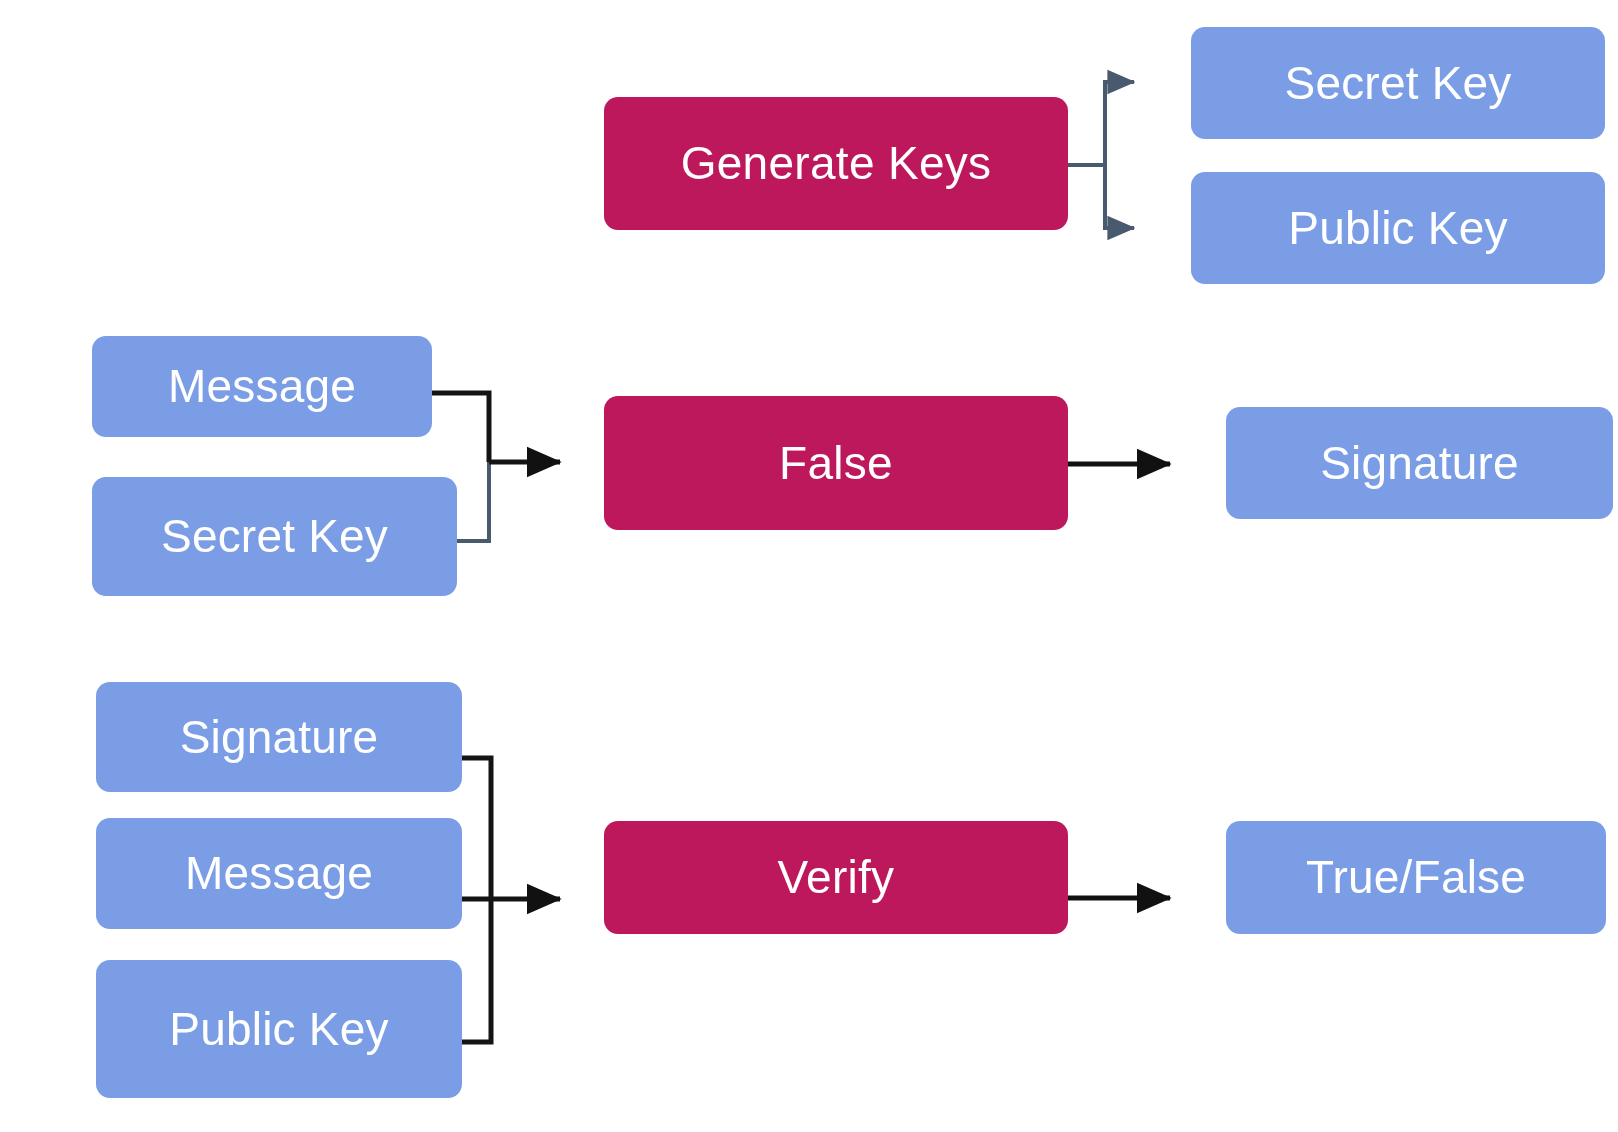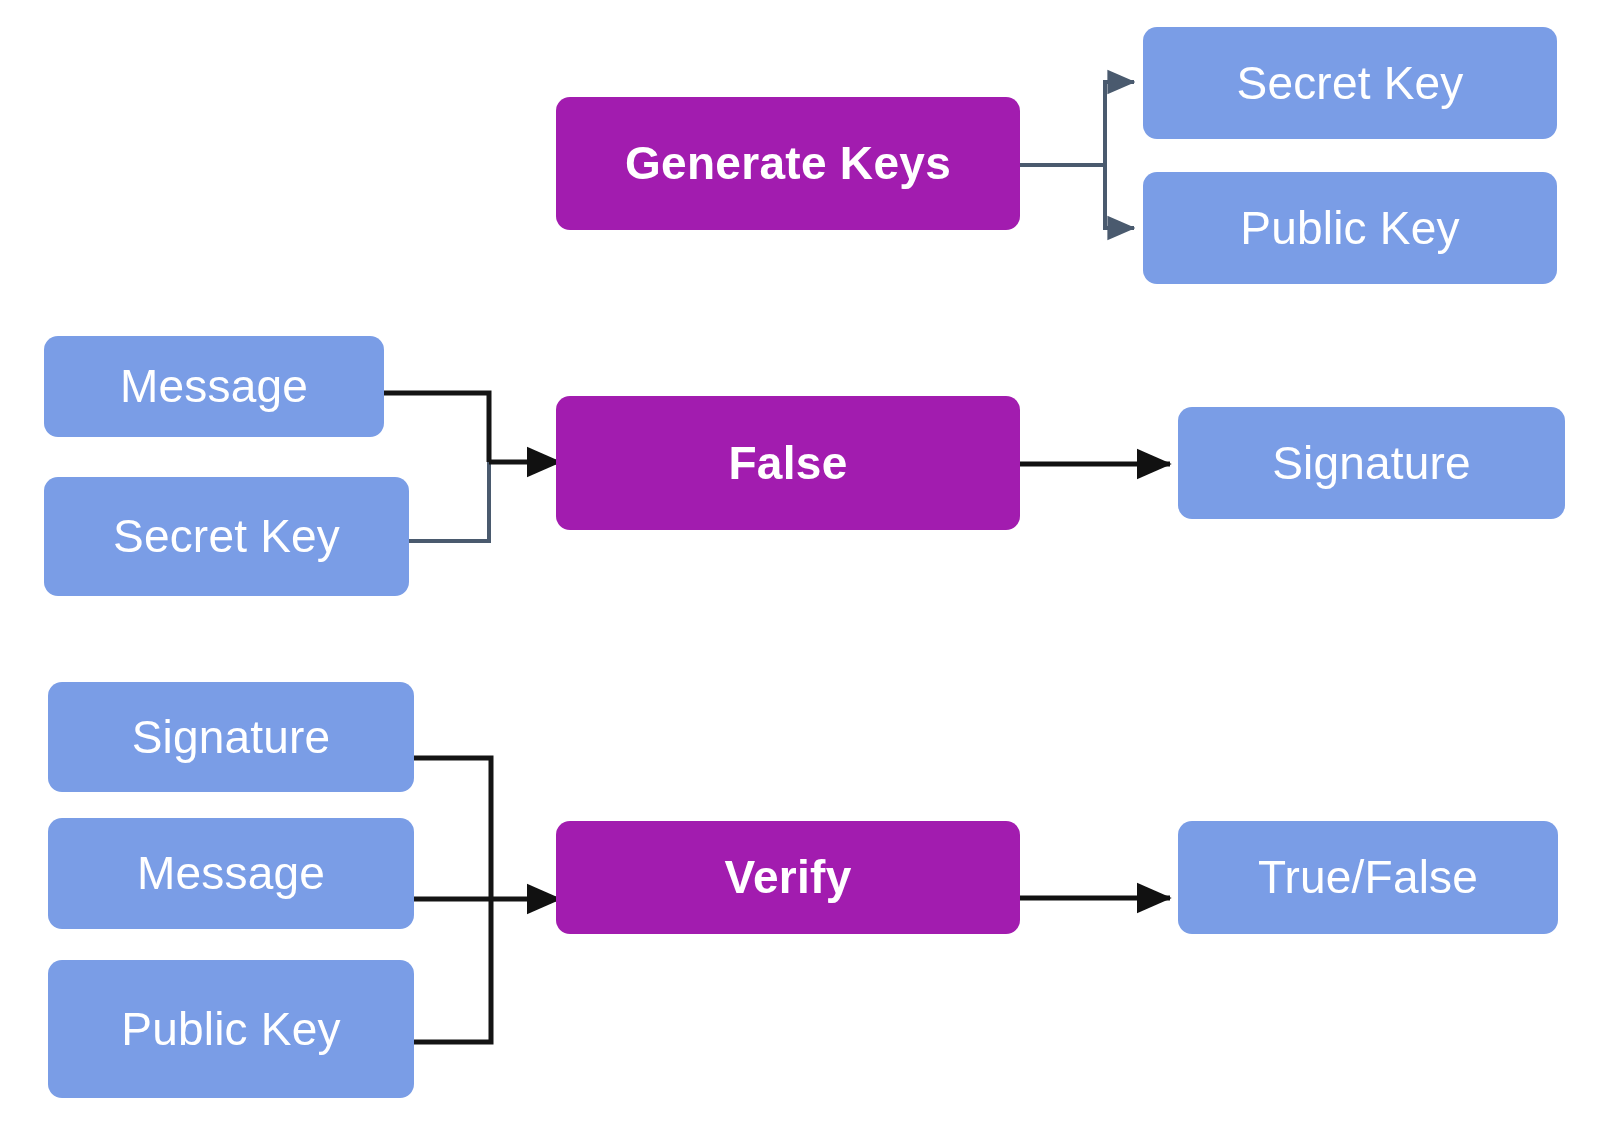--- a/index.html
+++ b/index.html
@@ -29,32 +29,33 @@
   .node {
     position: absolute;
     box-sizing: border-box;
     display: flex;
     align-items: center;
     justify-content: center;
     border-radius: 14px;
     color: #ffffff;
     text-align: center;
     line-height: 1.1;
+    margin-left: 48px;
     -webkit-font-smoothing: antialiased;
   }
   .node-data {
     background: #7a9de6;
     font-size: 46px;
     font-weight: 400;
     letter-spacing: 0.2px;
   }
   .node-process {
-    background: #a21caf;
+    background: #be185d;
     font-size: 46px;
-    font-weight: 700;
+    font-weight: 400;
     letter-spacing: 0.3px;
   }
   .node-label {
     display: block;
     white-space: nowrap;
   }
 </style>
 </head>
 <body>
 

